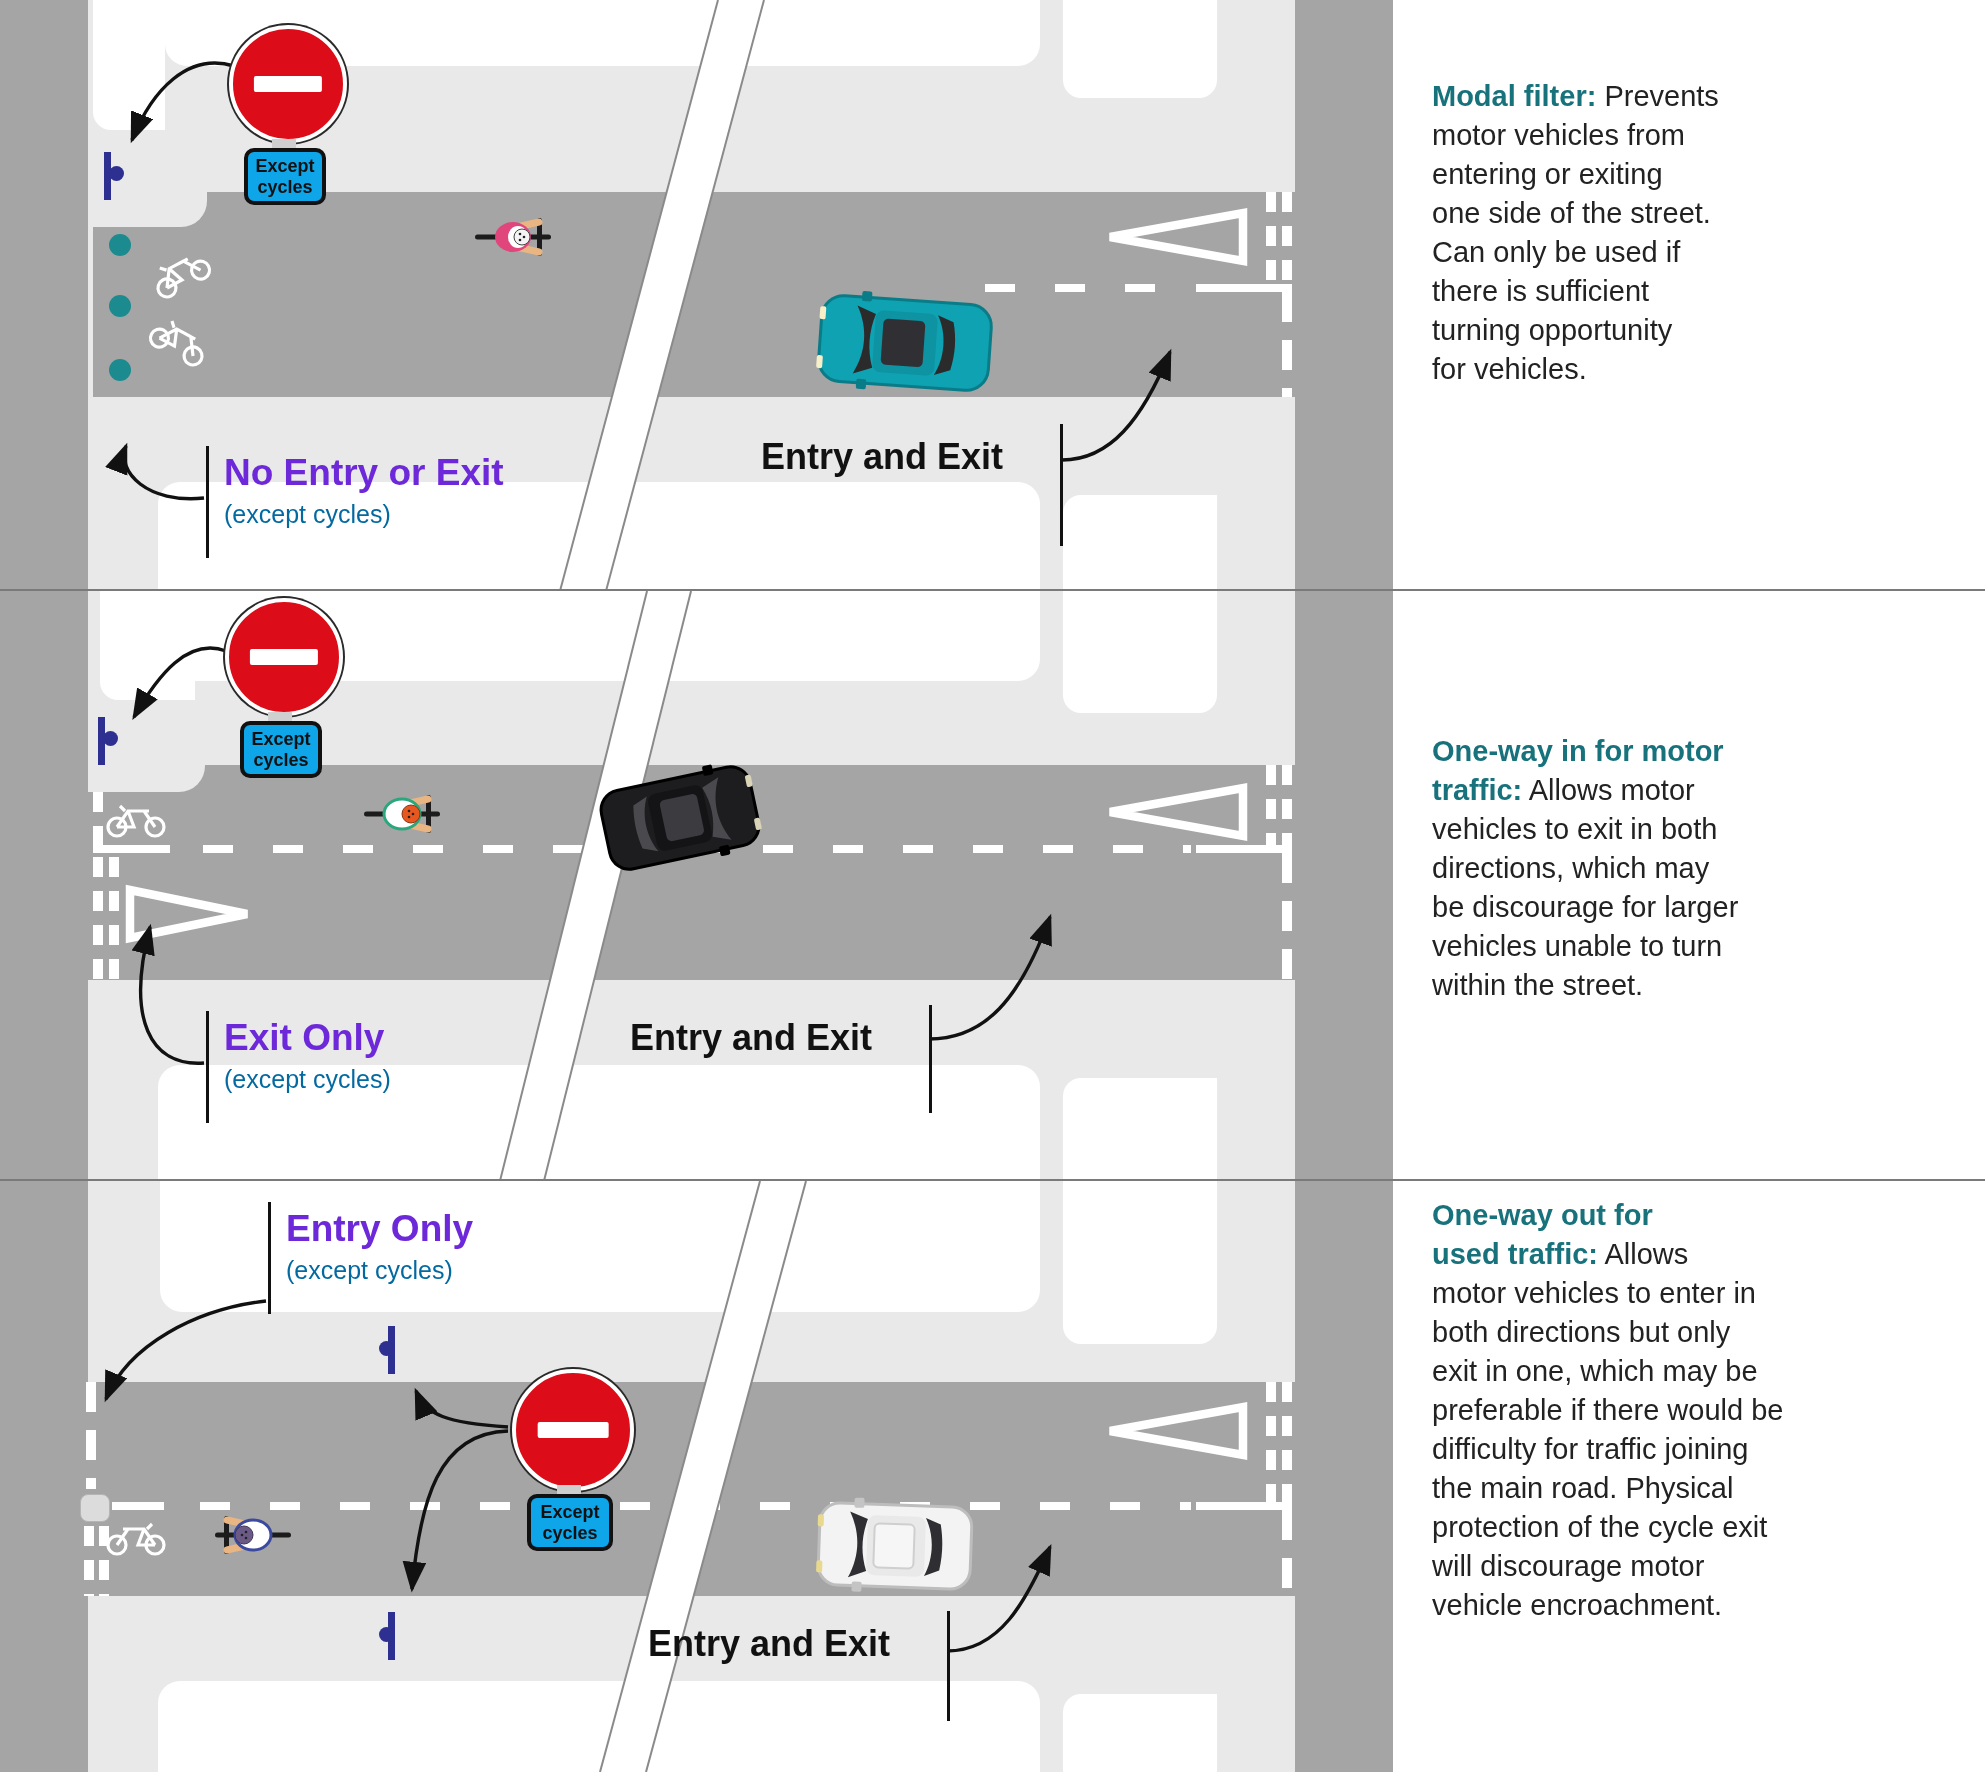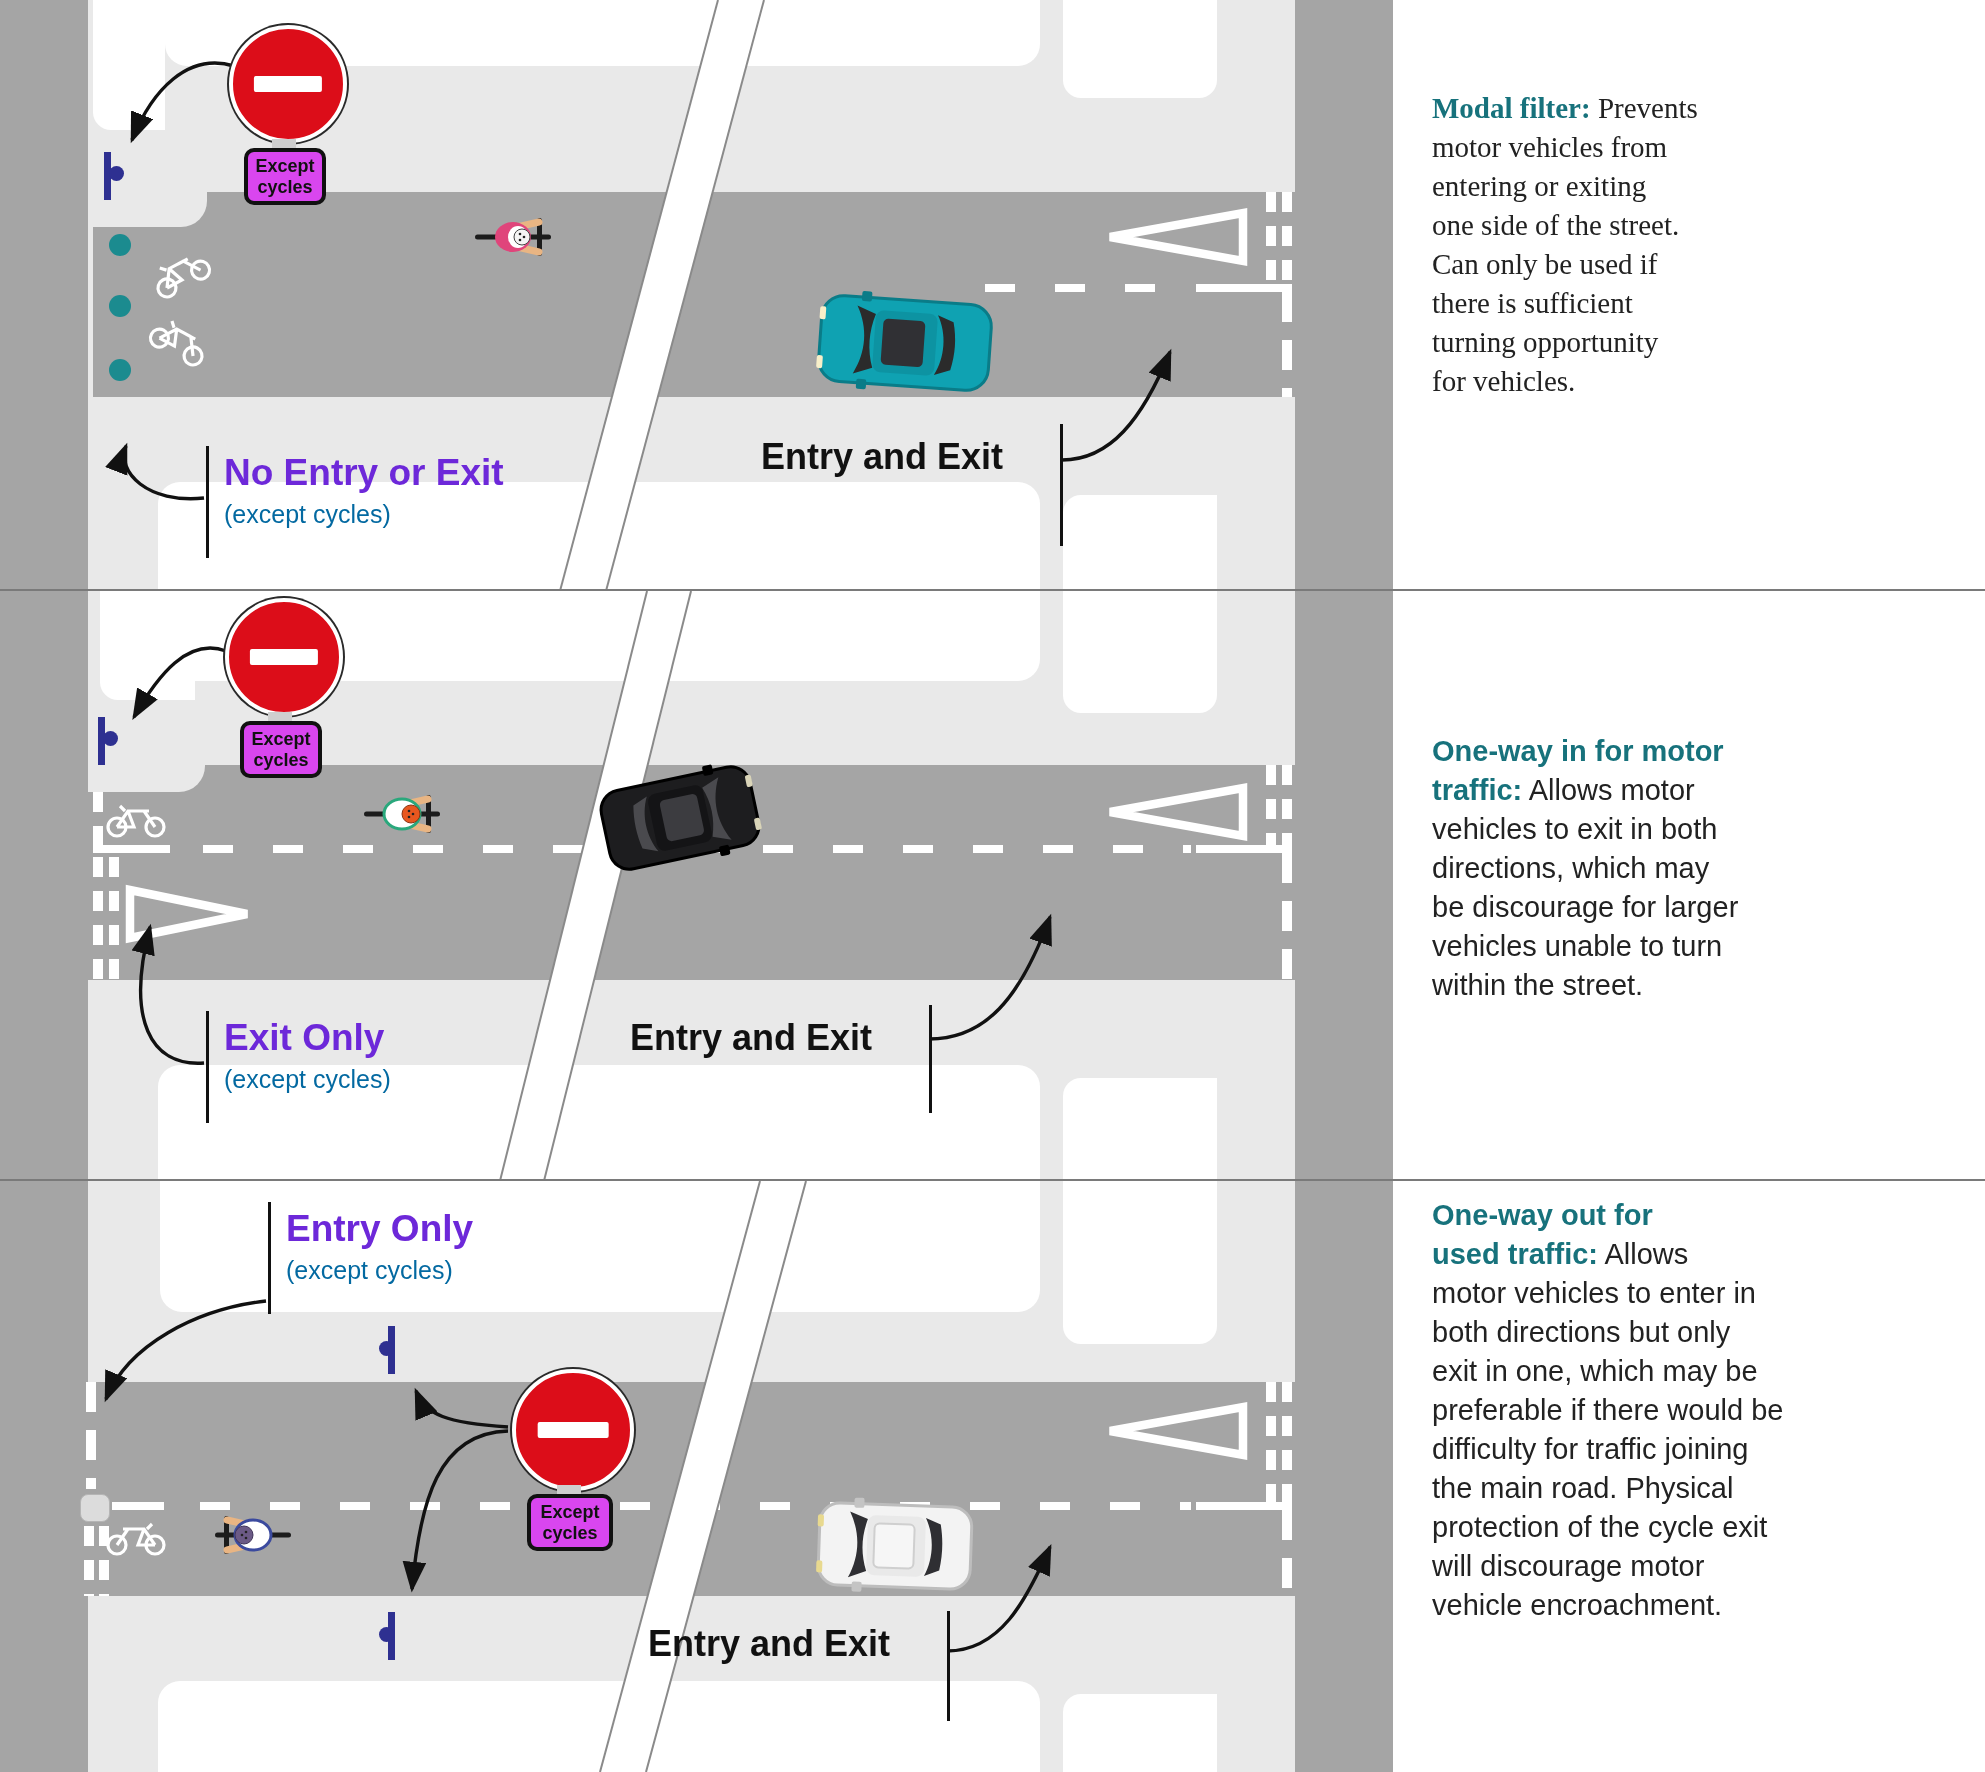--- a/index.html
+++ b/index.html
@@ -45,21 +45,21 @@
   .rj-single{left:1282px;top:calc(var(--cl) + 8px);height:calc(var(--sb) - var(--cl) - 8px);}
   .lane-line{left:93px;top:var(--cl);width:77px;height:8px;}
   .island{position:absolute;left:80px;top:313px;width:28px;height:26px;background:#dcdcdc;
           border:1px solid #b5b5b5;border-radius:8px;}
   
   .no-entry{position:absolute;border-radius:50%;background:#dc0d19;border:4px solid #fff;
             box-shadow:0 0 0 2px #2a2a2a;}
   .ne-bar{position:absolute;left:50%;top:50%;transform:translate(-50%,-50%);
           width:62%;height:16px;background:#fff;border-radius:2px;}
   .stub{position:absolute;background:#cfcfcf;}
-  .plate{position:absolute;background:#d946ef;border:4px solid #111;border-radius:10px;
+  .plate{position:absolute;background:#0ea5e9;border:4px solid #111;border-radius:10px;
          font-weight:bold;font-size:18px;line-height:1.15;text-align:center;color:#111;
          padding:4px 2px;box-sizing:border-box;}
   .pole{position:absolute;width:7px;height:48px;background:#2e3091;}
   .pole-dot{position:absolute;width:15px;height:15px;border-radius:50%;background:#2e3091;}
   .lbl-bar{position:absolute;width:3px;background:#111;}
   .lbl-title{position:absolute;font-weight:bold;font-size:37px;color:#6d28d9;white-space:nowrap;}
   .lbl-sub{position:absolute;font-size:25px;color:#0369a1;white-space:nowrap;}
   .lbl-right{position:absolute;width:340px;text-align:center;font-weight:bold;font-size:36px;
              color:#111;white-space:nowrap;}
   .overlay{position:absolute;left:0;top:0;pointer-events:none;}
@@ -160,21 +160,21 @@
       <div class="pole" style="left:104px;top:152px;"></div>
       <div class="pole-dot" style="left:109px;top:166px;"></div>
 
       <div class="lbl-bar" style="left:206px;top:446px;height:112px;"></div>
       <div class="lbl-title" style="left:224px;top:452px;">No Entry or Exit</div>
       <div class="lbl-sub" style="left:224px;top:500px;">(except cycles)</div>
       <div class="lbl-bar" style="left:1060px;top:424px;height:122px;"></div>
       <div class="lbl-right" style="left:712px;top:436px;">Entry and Exit</div>
     </div>
     <div class="textcol">
-      <p class="desc" style="top:60px;font-family:Liberation Serif, serif;"><b>Modal filter:</b><span> Prevents
+      <p class="desc" style="top:48px;"><b>Modal filter:</b><span> Prevents
 motor vehicles from
 entering or exiting
 one side of the street.
 Can only be used if
 there is sufficient
 turning opportunity
 for vehicles.</span></p>
     </div>
   </section>
 

